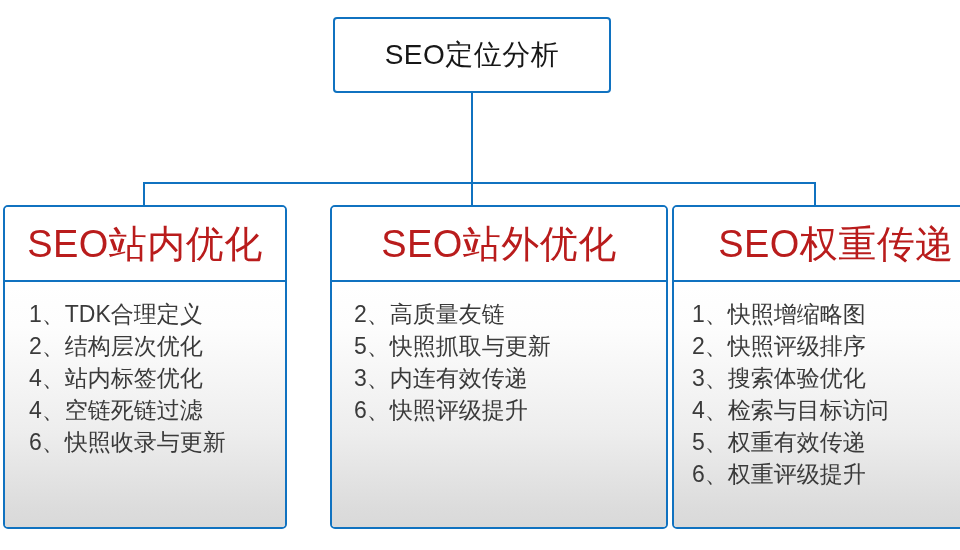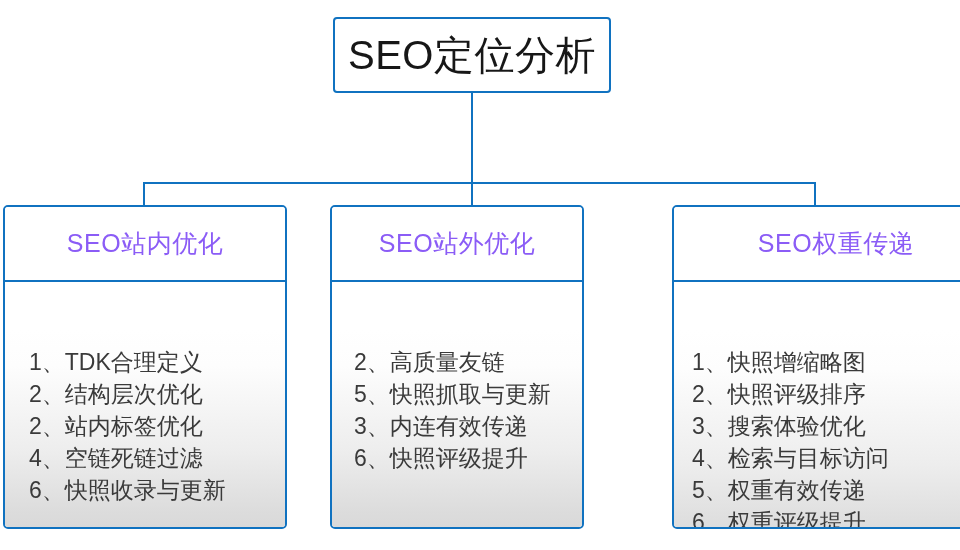--- a/index.html
+++ b/index.html
@@ -40,69 +40,68 @@
     height: 76px;
     box-sizing: border-box;
     border: 2px solid #1072c0;
     border-radius: 4px;
     background: #ffffff;
     display: flex;
     align-items: center;
     justify-content: center;
   }
   .root-title {
-    font-size: 40px;
+    font-size: 28px;
     color: #171717;
     letter-spacing: 0.5px;
     line-height: 1;
     white-space: nowrap;
   }
 
   
   .card {
     position: absolute;
     top: 205px;
     height: 324px;
     box-sizing: border-box;
     border: 2px solid #1072c0;
     border-radius: 5px;
     background: #ffffff;
     overflow: hidden;
     display: flex;
     flex-direction: column;
   }
   .card-a { left: 3px;   width: 284px; }
-  .card-b { left: 330px; width: 254px; }
+  .card-b { left: 330px; width: 338px; }
   .card-c { left: 672px; width: 328px; }
 
   .card-head {
     height: 73px;
     flex: 0 0 73px;
     background: #ffffff;
     border-bottom: 2px solid #1072c0;
     display: flex;
     align-items: center;
     justify-content: center;
   }
   .card-head-text {
-    font-size: 25px;
-    color: #8b5cf6;
+    font-size: 38px;
+    color: #b91c1c;
     line-height: 1;
     white-space: nowrap;
     letter-spacing: 0.5px;
   }
 
   .card-body {
     flex: 1 1 auto;
     background: linear-gradient(to bottom, #ffffff 0%, #fdfdfd 18%, #ededed 62%, #dcdcdc 92%, #d9d9d9 100%);
     padding: 16px 8px 10px 0;
     display: flex;
     flex-direction: column;
     align-items: flex-start;
-    margin-top: 48px;
   }
   .card-body ul {
     list-style: none;
     margin: 0;
     padding: 0 0 0 24px;
   }
   .card-body li {
     font-size: 23px;
     color: #3a3a3a;
     line-height: 32px;
@@ -127,21 +126,21 @@
   </div>
 
   <div class="card card-a">
     <div class="card-head">
       <span class="card-head-text">SEO站内优化</span>
     </div>
     <div class="card-body">
       <ul>
         <li>1、TDK合理定义</li>
         <li>2、结构层次优化</li>
-        <li>2、站内标签优化</li>
+        <li>4、站内标签优化</li>
         <li>4、空链死链过滤</li>
         <li>6、快照收录与更新</li>
       </ul>
     </div>
   </div>
 
   <div class="card card-b">
     <div class="card-head">
       <span class="card-head-text">SEO站外优化</span>
     </div>

